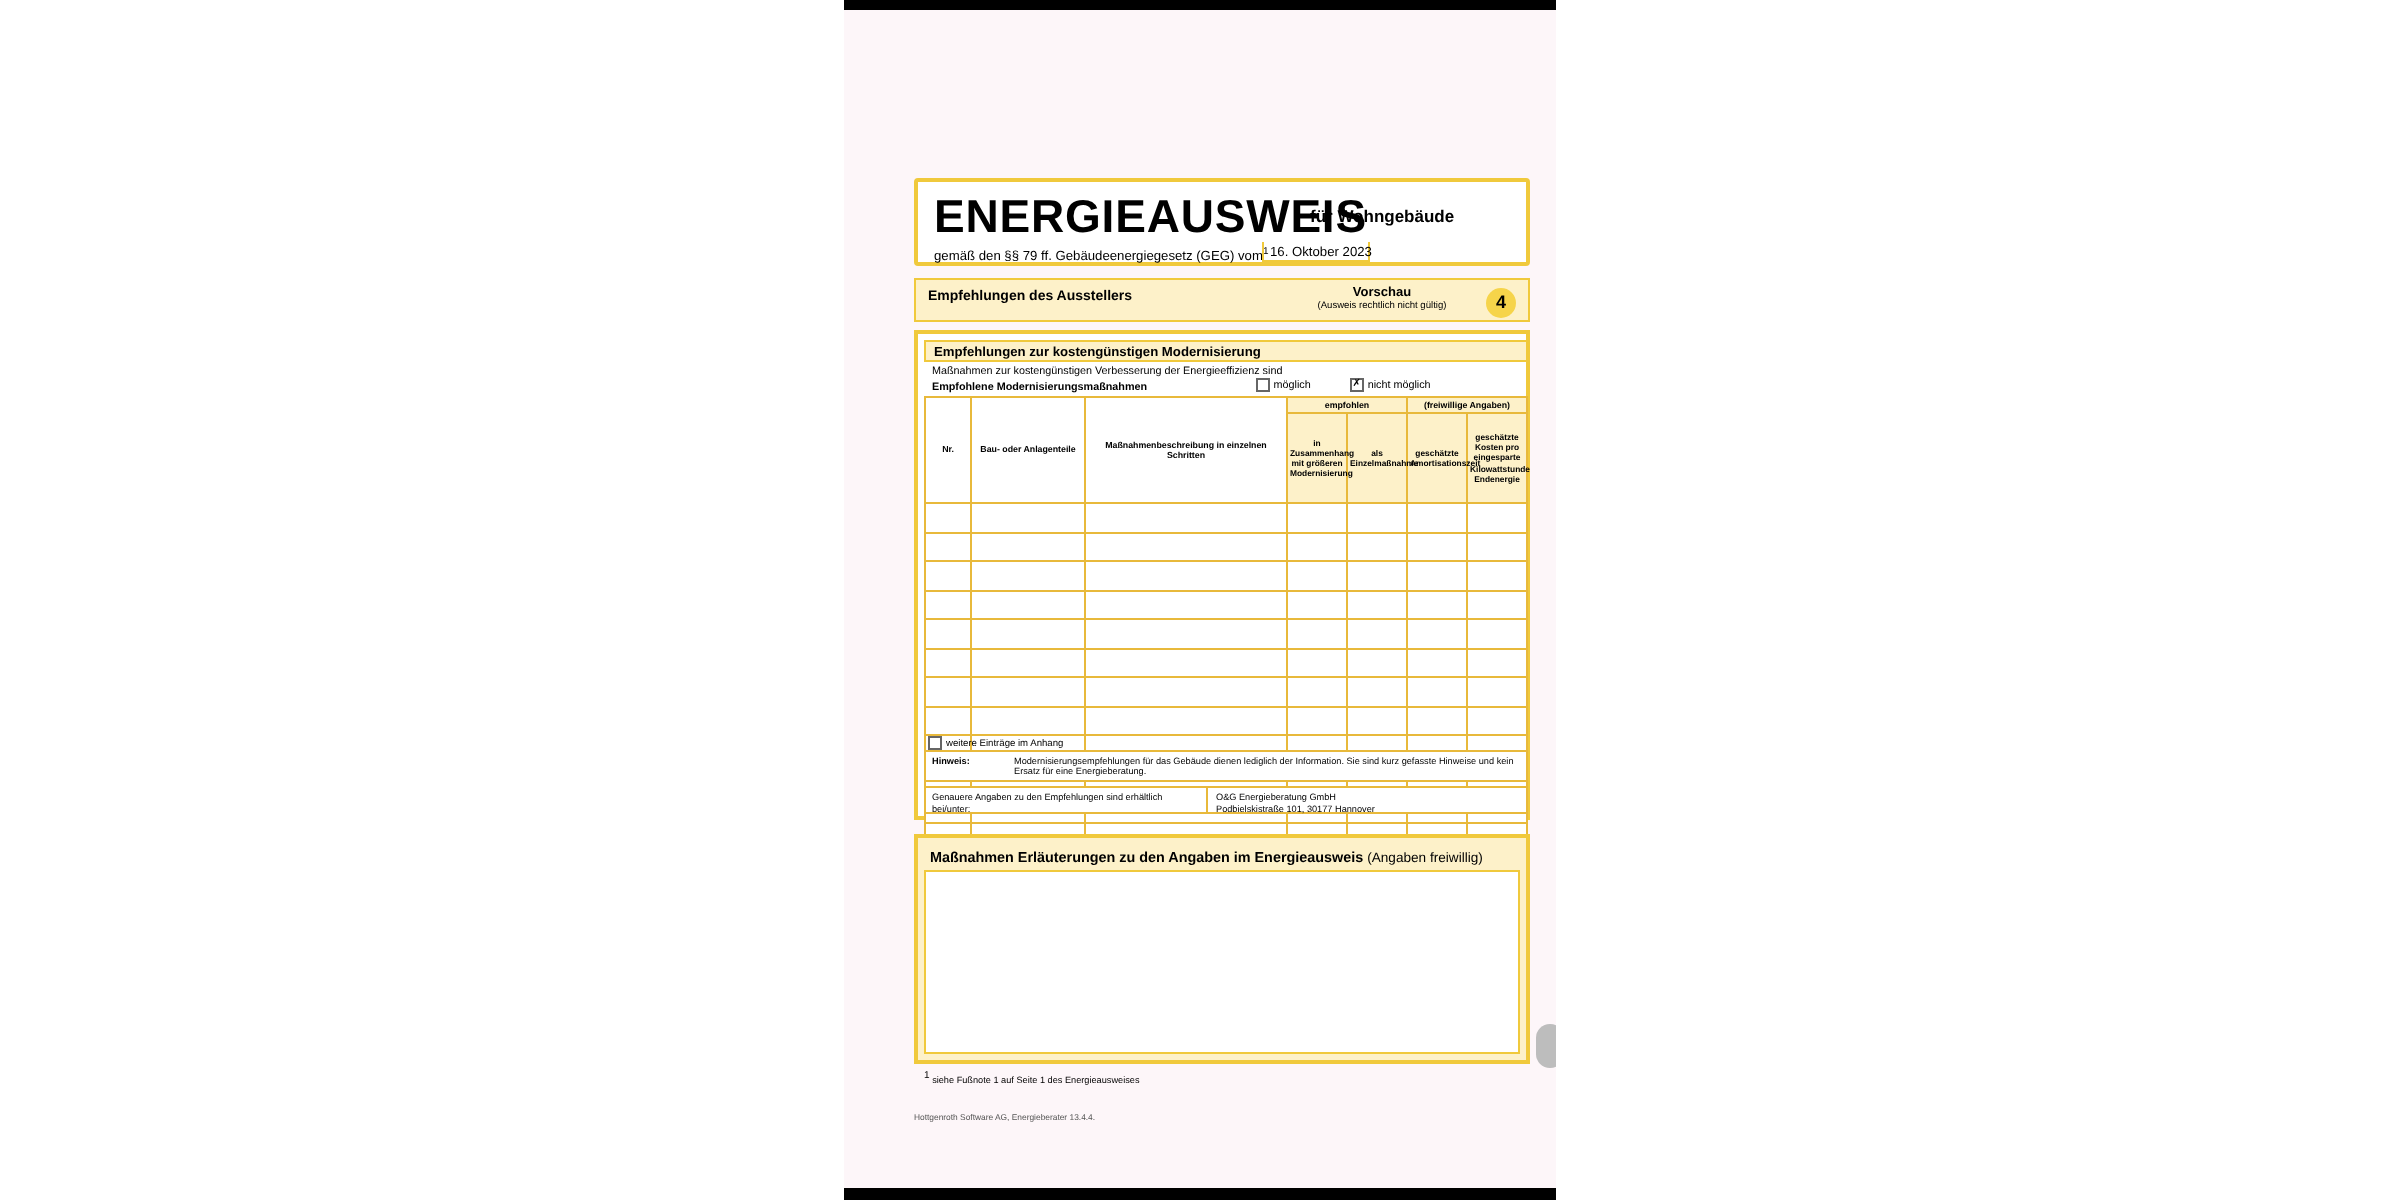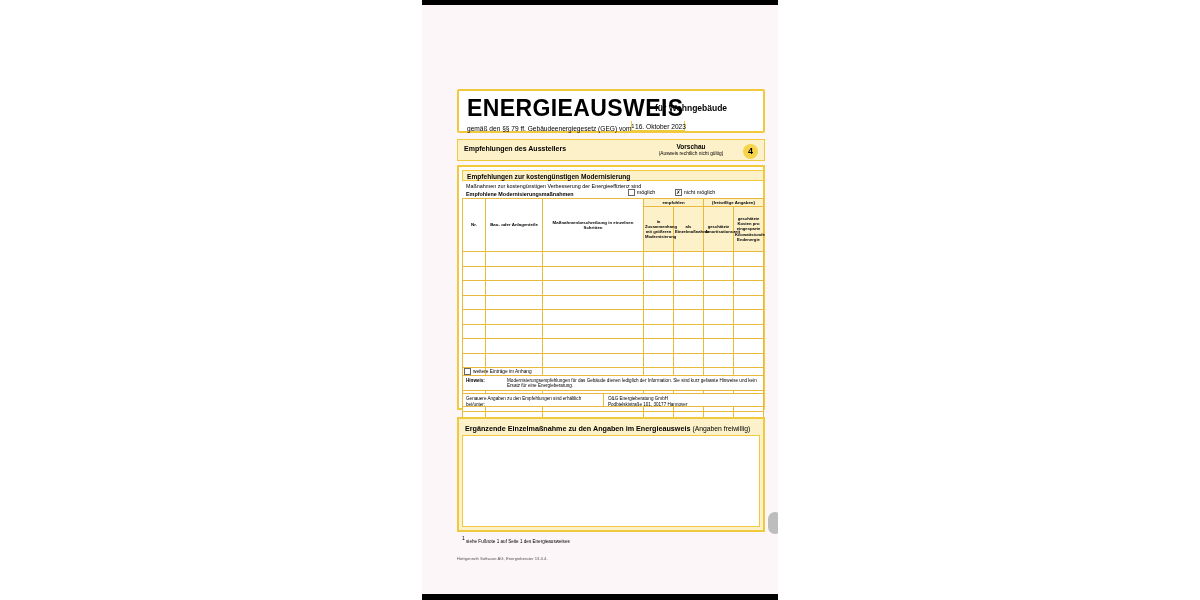--- a/index.html
+++ b/index.html
@@ -526,21 +526,21 @@
           <div class="f2-divider"></div>
           <div class="f2-right">
             <div>O&amp;G Energieberatung GmbH</div>
             <div>Podbielskistraße 101, 30177 Hannover</div>
           </div>
         </div>
       </div>
 
       <div class="blk rem-box">
         <div class="rem-title">
-          <span>Ergänzende Einzelmaßnahme zu den Angaben im Energieausweis</span>
+          <span>Maßnahmen Erläuterungen zu den Angaben im Energieausweis</span>
           <span class="normal">(Angaben freiwillig)</span>
         </div>
         <div class="rem-inner"></div>
       </div>
 
       <div class="footnote">
         <span class="sup">1</span>
         <span>siehe Fußnote 1 auf Seite 1 des Energieausweises</span>
       </div>
 

